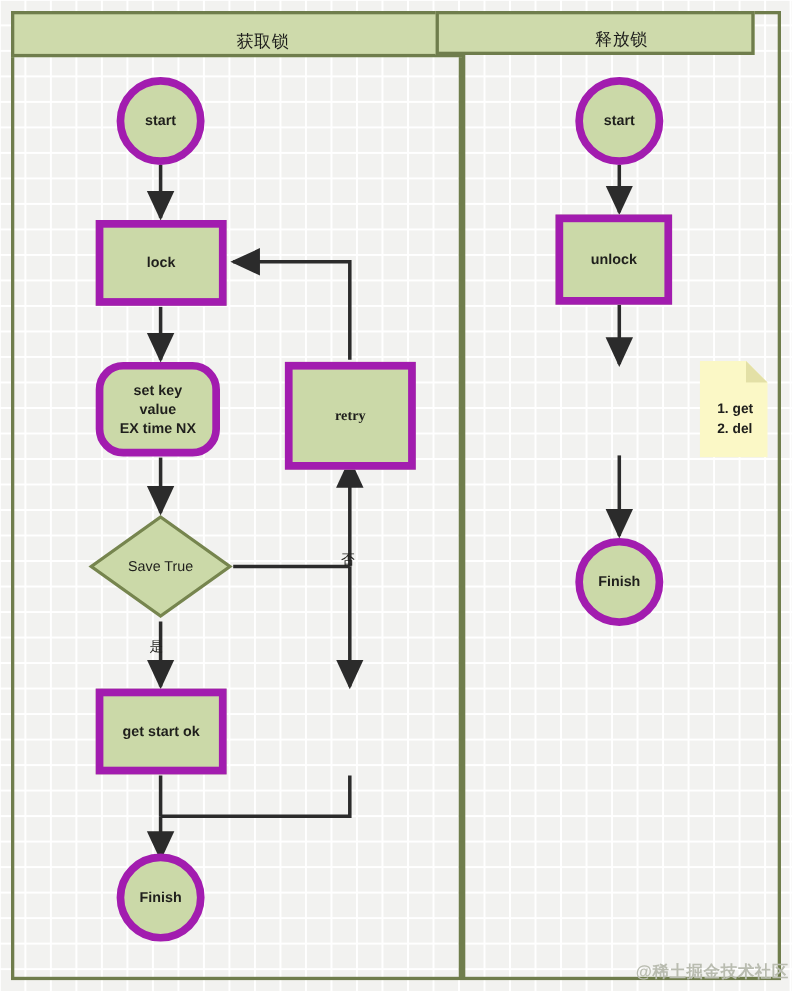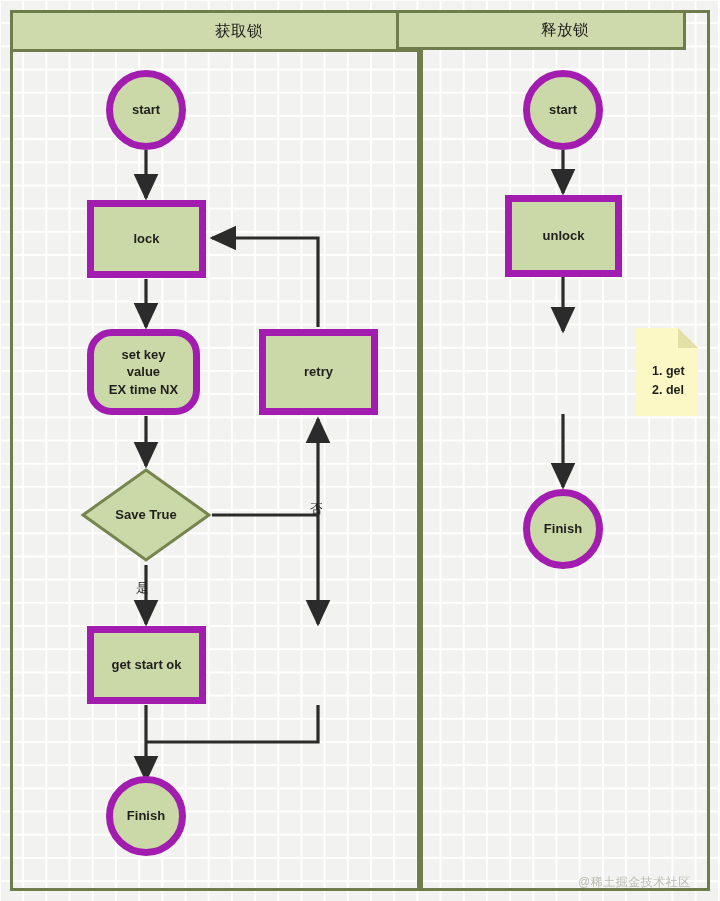--- a/index.html
+++ b/index.html
@@ -37,21 +37,21 @@
     position: absolute;
     border: 3px solid #6f7d4c;
     box-sizing: border-box;
   }
   .lane-header {
     position: absolute;
     box-sizing: border-box;
     background: #cedaab;
     border: 3px solid #6f7d4c;
     display: flex;
-    align-items: center;
+    align-items: flex-end;
     justify-content: center;
     font-size: 15.5px;
     color: #1d1d1b;
     letter-spacing: 0.5px;
     padding-left: 48px;
   }
   
   .node {
     position: absolute;
     box-sizing: border-box;
@@ -75,21 +75,21 @@
     border: none;
   }
   .diamond-shape {
     position: absolute;
     inset: 0;
   }
   .diamond-label {
     position: relative;
     z-index: 2;
     font-size: 13px;
-    font-weight: bold;
+    font-weight: normal;
     color: #1f1f1c;
   }
   
   .note {
     position: absolute;
     box-sizing: border-box;
     background: #fbf8c6;
     font-size: 12.5px;
     font-weight: bold;
     color: #1f1f1c;
@@ -111,24 +111,25 @@
   .edge-label {
     position: absolute;
     font-size: 12.5px;
     color: #1f1f1c;
     background: transparent;
     white-space: nowrap;
   }
   
   .watermark {
     position: absolute;
-    font-size: 12px;
+    font-size: 15px;
     color: #b9bcb0;
     letter-spacing: 0.5px;
     user-select: none;
+    font-weight: bold;
   }
 </style>
 </head>
 <body>
 
 <div id="canvas">
 
   <div id="grid"></div>
 
   <svg id="svg-layer" width="720" height="901" viewBox="0 0 720 901">
@@ -187,33 +188,33 @@
 value
 EX time NX</div>
 
   <div class="node diamond" style="left:80px; top:467px; width:132px; height:96px;">
     <svg class="diamond-shape" viewBox="0 0 132 96" preserveAspectRatio="none">
       <polygon points="66,3 129,48 66,93 3,48" fill="#cbd9a8" stroke="#76854e" stroke-width="3"></polygon>
     </svg>
     <span class="diamond-label">Save True</span>
   </div>
 
-  <div class="node" style="left:259px; top:329px; width:119px; height:86px;">retry</div>
+  <div class="node" style="left:259px; top:329px; width:119px; height:98px;font-family:Liberation Serif, serif;">retry</div>
 
   <div class="node" style="left:87px; top:626px; width:119px; height:78px;">get start ok</div>
 
 
   <div class="node circle" style="left:106px; top:776px; width:80px; height:80px;">Finish</div>
 
   <div class="edge-label" style="left:136px; top:580px;">是</div>
   <div class="edge-label" style="left:310px; top:501px;">否</div>
 
   <div class="node circle" style="left:523px; top:70px; width:80px; height:80px;">start</div>
 
-  <div class="node" style="left:505px; top:195px; width:117px; height:82px;">unlock</div>
+  <div class="node" style="left:505px; top:195px; width:106px; height:82px;">unlock</div>
 
 
   <div class="node circle" style="left:523px; top:489px; width:80px; height:80px;">Finish</div>
 
   <div class="note" style="left:636px; top:328px; width:62px; height:88px;">1. get
 2. del</div>
   <div class="note-fold" style="left:678px; top:328px;"></div>
 
   <div class="watermark" style="left:578px; top:874px;">@稀土掘金技术社区</div>
 

